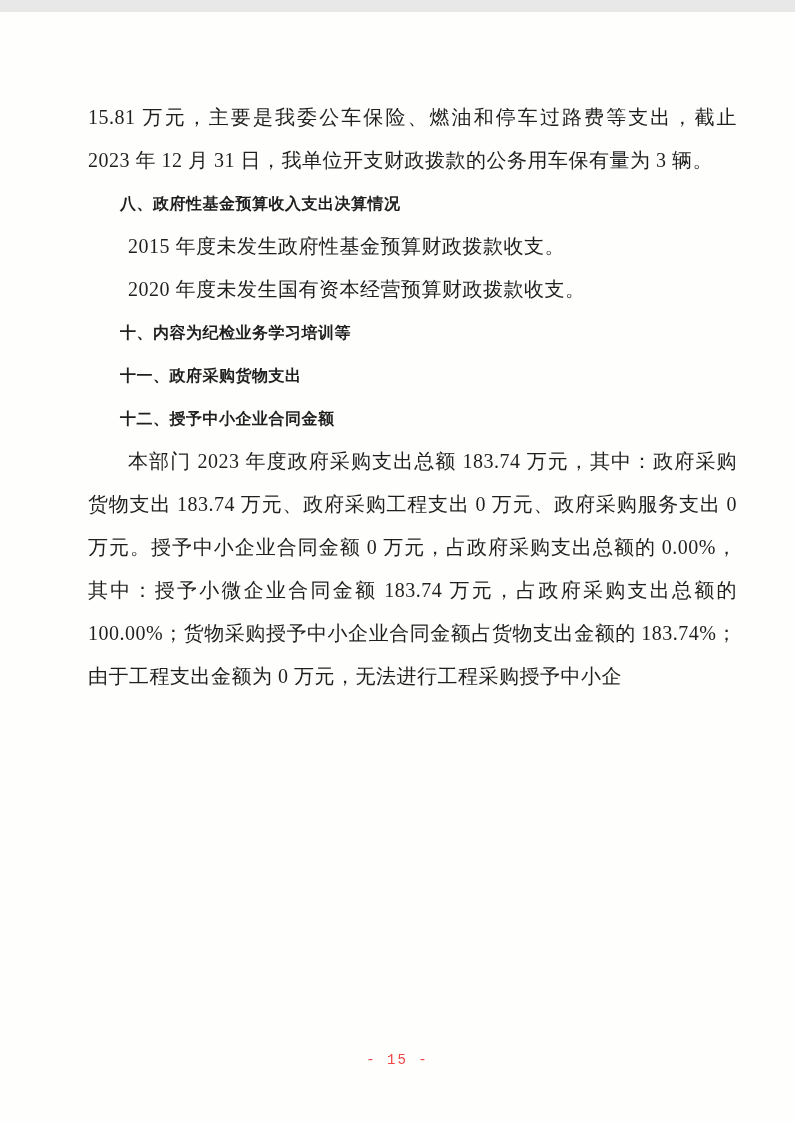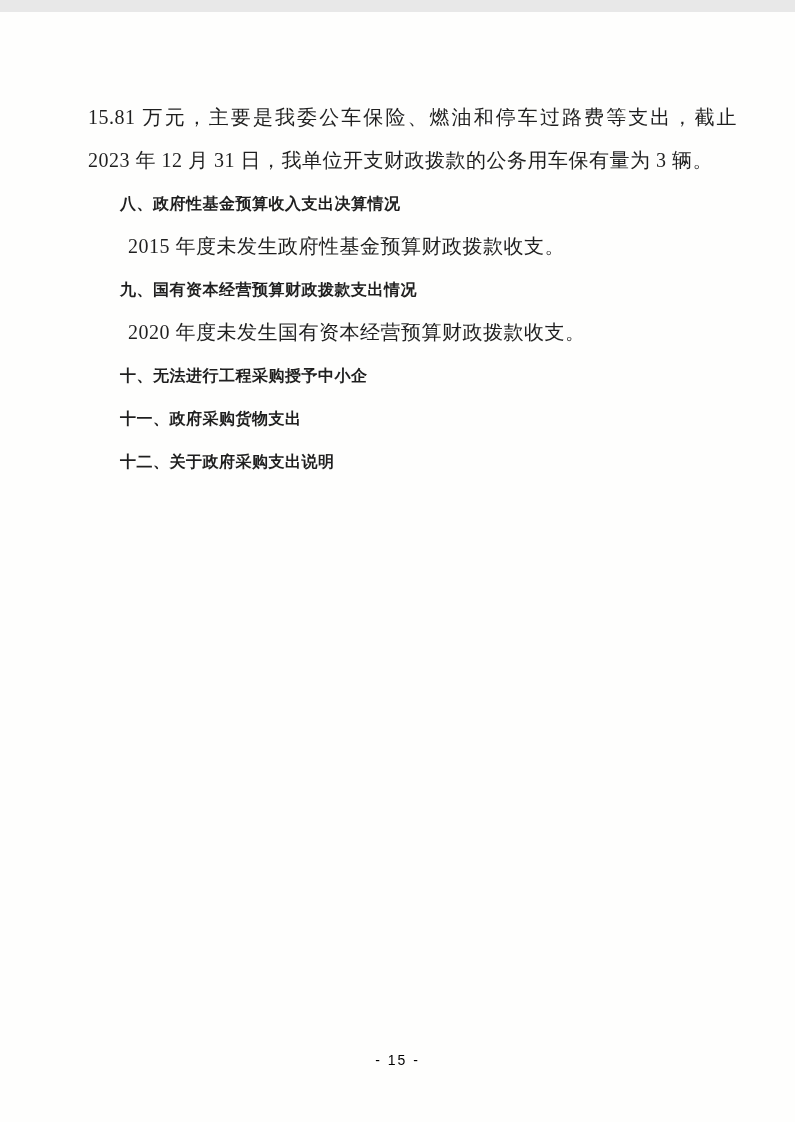--- a/index.html
+++ b/index.html
@@ -40,43 +40,43 @@
     letter-spacing: 0.5px;
   }
   .footer {
     position: absolute;
     left: 0;
     right: 0;
     bottom: 66px;
     text-align: center;
     font-size: 14px;
     letter-spacing: 2px;
-    color: #000000;
-    font-family: Liberation Sans, sans-serif;
+    color: #ef4444;
+    font-family: Liberation Mono, monospace;
   }
 </style>
 </head>
 <body>
 
 <div class="page">
 
   <p class="para cont">15.81 万元，主要是我委公车保险、燃油和停车过路费等支出，截止 2023 年 12 月 31 日，我单位开支财政拨款的公务用车保有量为 3 辆。</p>
 
   <h3 class="heading">八、政府性基金预算收入支出决算情况</h3>
 
   <p class="para">2015 年度未发生政府性基金预算财政拨款收支。</p>
 
-  <h3 class="heading">九、国有资本经营预算财政拨款支出情况</h3>
 
   <p class="para">2020 年度未发生国有资本经营预算财政拨款收支。</p>
 
-  <h3 class="heading">十、无法进行工程采购授予中小企</h3>
+  <h3 class="heading">十、内容为纪检业务学习培训等</h3>
 
 
   <h3 class="heading">十一、政府采购货物支出</h3>
 
 
-  <h3 class="heading">十二、关于政府采购支出说明</h3>
+  <h3 class="heading">十二、授予中小企业合同金额</h3>
 
+  <p class="para">本部门 2023 年度政府采购支出总额 183.74 万元，其中：政府采购货物支出 183.74 万元、政府采购工程支出 0 万元、政府采购服务支出 0 万元。授予中小企业合同金额 0 万元，占政府采购支出总额的 0.00%，其中：授予小微企业合同金额 183.74 万元，占政府采购支出总额的 100.00%；货物采购授予中小企业合同金额占货物支出金额的 183.74%；由于工程支出金额为 0 万元，无法进行工程采购授予中小企</p>
 
   <div class="footer">- 15 -</div>
 
 </div>
 
 </body></html>

